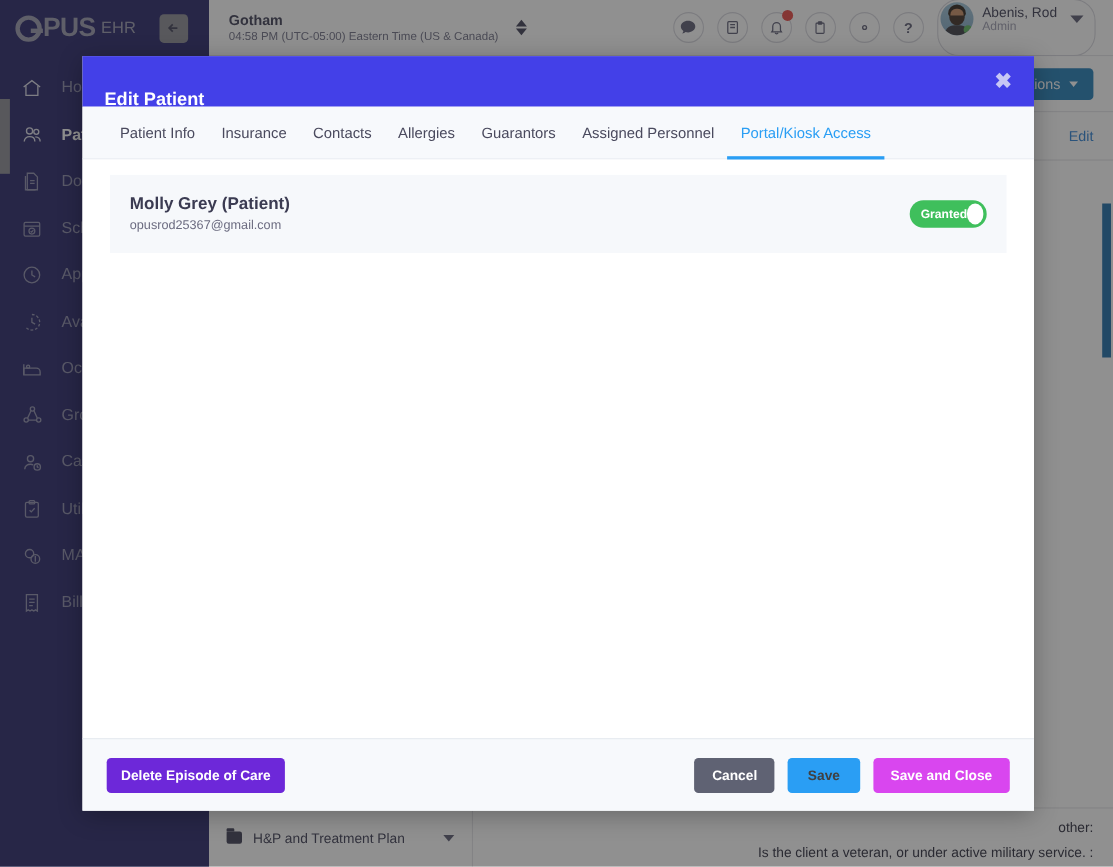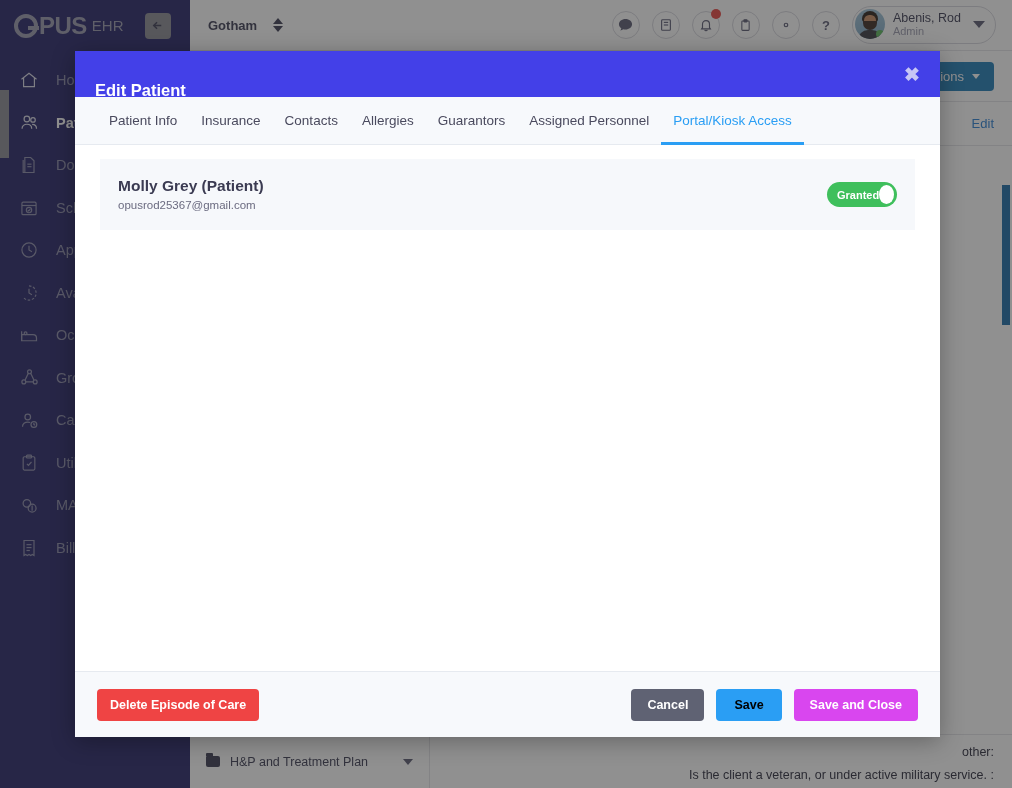--- a/index.html
+++ b/index.html
@@ -76,21 +76,21 @@
     width: 28px; height: 28px; border-radius: 50%; border: 1px solid #d6d6dd;
     display: flex; align-items: center; justify-content: center; position: relative;
     color: #5a5a72; font-size: 13px; cursor: pointer; background:#fff;
   }
   .circ-btn .dot {
     position: absolute; right: -2px; top: -3px; width: 10px; height: 10px;
     border-radius: 50%; background: #e8433f;
   }
   .user-chip {
     display:flex; align-items:center; gap:8px; border:1px solid #d6d6dd;
-    border-radius: 20px; padding: 2px 10px 4px 2px; cursor:pointer;
+    border-radius: 20px; padding: 2px 10px 18px 2px; cursor:pointer;
   }
   .avatar {
     width: 30px; height: 30px; border-radius: 50%; position: relative; overflow: hidden;
     background: linear-gradient(#9fc3d8, #7fa8c4);
   }
   .avatar .hair { position:absolute; left:7px; top:2px; width:16px; height:11px; background:#2b2018; border-radius:8px 8px 3px 3px; }
   .avatar .face { position:absolute; left:9px; top:6px; width:12px; height:13px; background:#c68c62; border-radius:6px 6px 7px 7px; }
   .avatar .beard { position:absolute; left:8px; top:12px; width:14px; height:9px; background:#3b2b20; border-radius:0 0 8px 8px; }
   .avatar .body { position:absolute; left:3px; bottom:-2px; width:24px; height:11px; background:#3a3a42; border-radius:10px 10px 0 0; }
   .avatar .status { position:absolute; right:1px; bottom:1px; width:8px; height:8px; border-radius:50%; background:#5cb85c; }
@@ -164,37 +164,38 @@
     padding: 0 3px 0 10px; cursor:pointer;
   }
   .toggle-label { font-size: 11px; font-weight: 700; color:#fff; }
   .toggle-knob { width: 19px; height: 19px; border-radius:50%; background:#fff; }
 
   .modal-footer {
     height: 66px; background: #f7f9fc; border-top: 1px solid #e6eaf0;
     display:flex; align-items:center; padding: 0 22px;
   }
   .btn { border:none; border-radius: 4px; font-size: 12.5px; cursor:pointer; font-family:inherit; }
-  .btn-danger { background: #ef4444; color:#fff; padding: 9px 13px; font-weight: 700; }
+  .btn-danger { background: #6d28d9; color:#fff; padding: 9px 13px; font-weight: 700; }
   .footer-right { margin-left:auto; display:flex; gap: 12px; align-items:center;}
   .btn-cancel { background:#5f6273; color:#fff; padding: 9px 16px; font-weight: 700;}
-  .btn-save { background:#2a9ef4; color:#000000; padding: 9px 18px; font-weight: 700;}
+  .btn-save { background:#2a9ef4; color:#404040; padding: 9px 18px; font-weight: 700;}
   .btn-saveclose { background:#d946ef; color:#fff; padding: 9px 16px; font-weight: 700;}
 </style>
 </head>
 <body>
 
 <div id="app">
 
   <div class="bg-layer">
 
     <div class="bg-main">
       <div class="bg-topbar">
         <div>
           <div class="loc-name">Gotham</div>
+          <div class="loc-time">04:58 PM (UTC-05:00) Eastern Time (US &amp; Canada)</div>
         </div>
         <div class="updown">
             <i class="u"></i>
             <i class="d"></i>
           </div>
 
         <div class="topbar-right">
           <div class="circ-btn">
             <svg width="15" height="15" viewBox="0 0 16 16" fill="#5a5a72">
                 <path d="M8 1C4.1 1 1 3.5 1 6.6c0 1.7 1 3.3 2.5 4.3-.1.8-.5 1.7-1.2 2.4 1.3-.2 2.5-.8 3.3-1.4.7.2 1.5.3 2.4.3 3.9 0 7-2.5 7-5.6S11.9 1 8 1z"></path>

